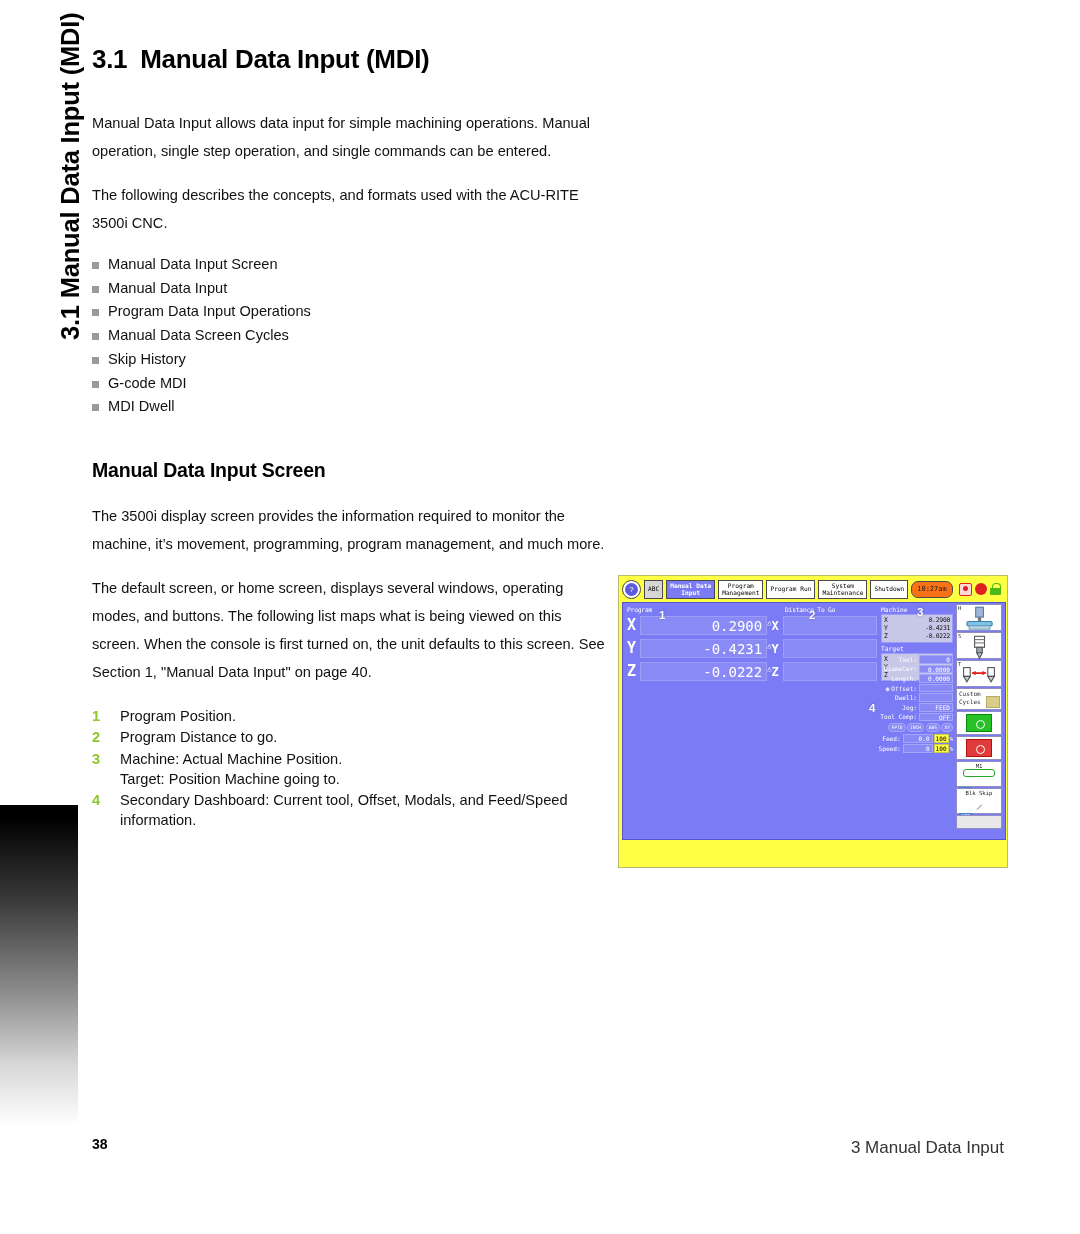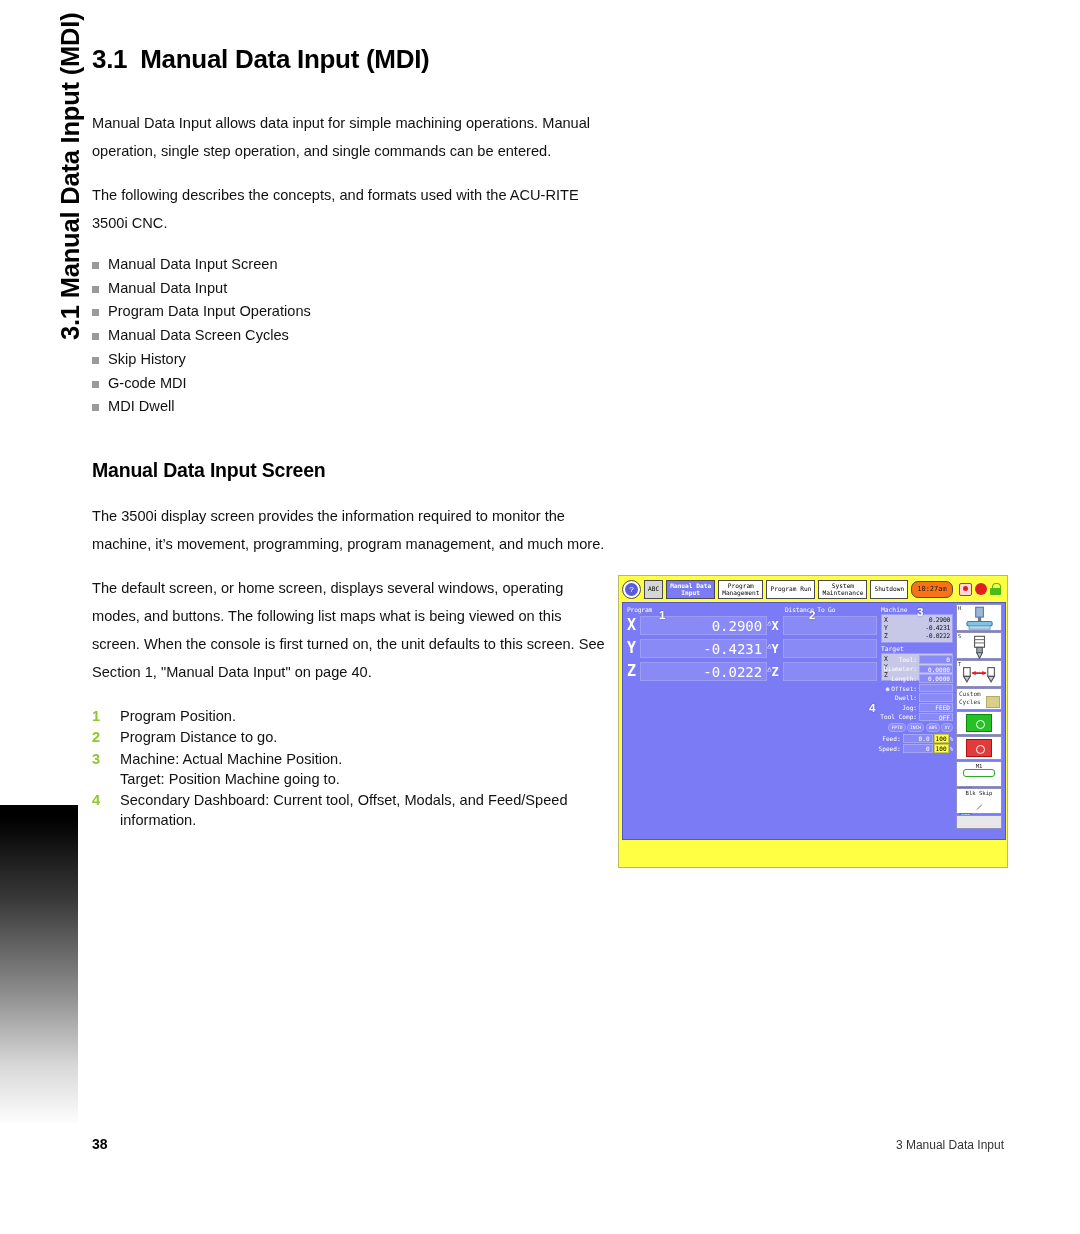--- a/index.html
+++ b/index.html
@@ -98,21 +98,21 @@
   }
   td.ctext { font-size: 14.6px; line-height: 20.3px; color: #111; }
 
   
   .footer-page {
     position: absolute; left: 92px; top: 1136px;
     font-size: 14px; font-weight: bold; color: #000;
   }
   .footer-chap {
     position: absolute; right: 76px; top: 1138px;
-    font-size: 12px; color: #333;
+    font-size: 17px; color: #333;
   }
 
   
   .cnc {
     position: absolute;
     left: 618px; top: 575px;
     width: 390px; height: 293px;
     background: #ffff44;
     border: 1px solid #b9b96a;
     font-family: "DejaVu Sans Mono", monospace;

